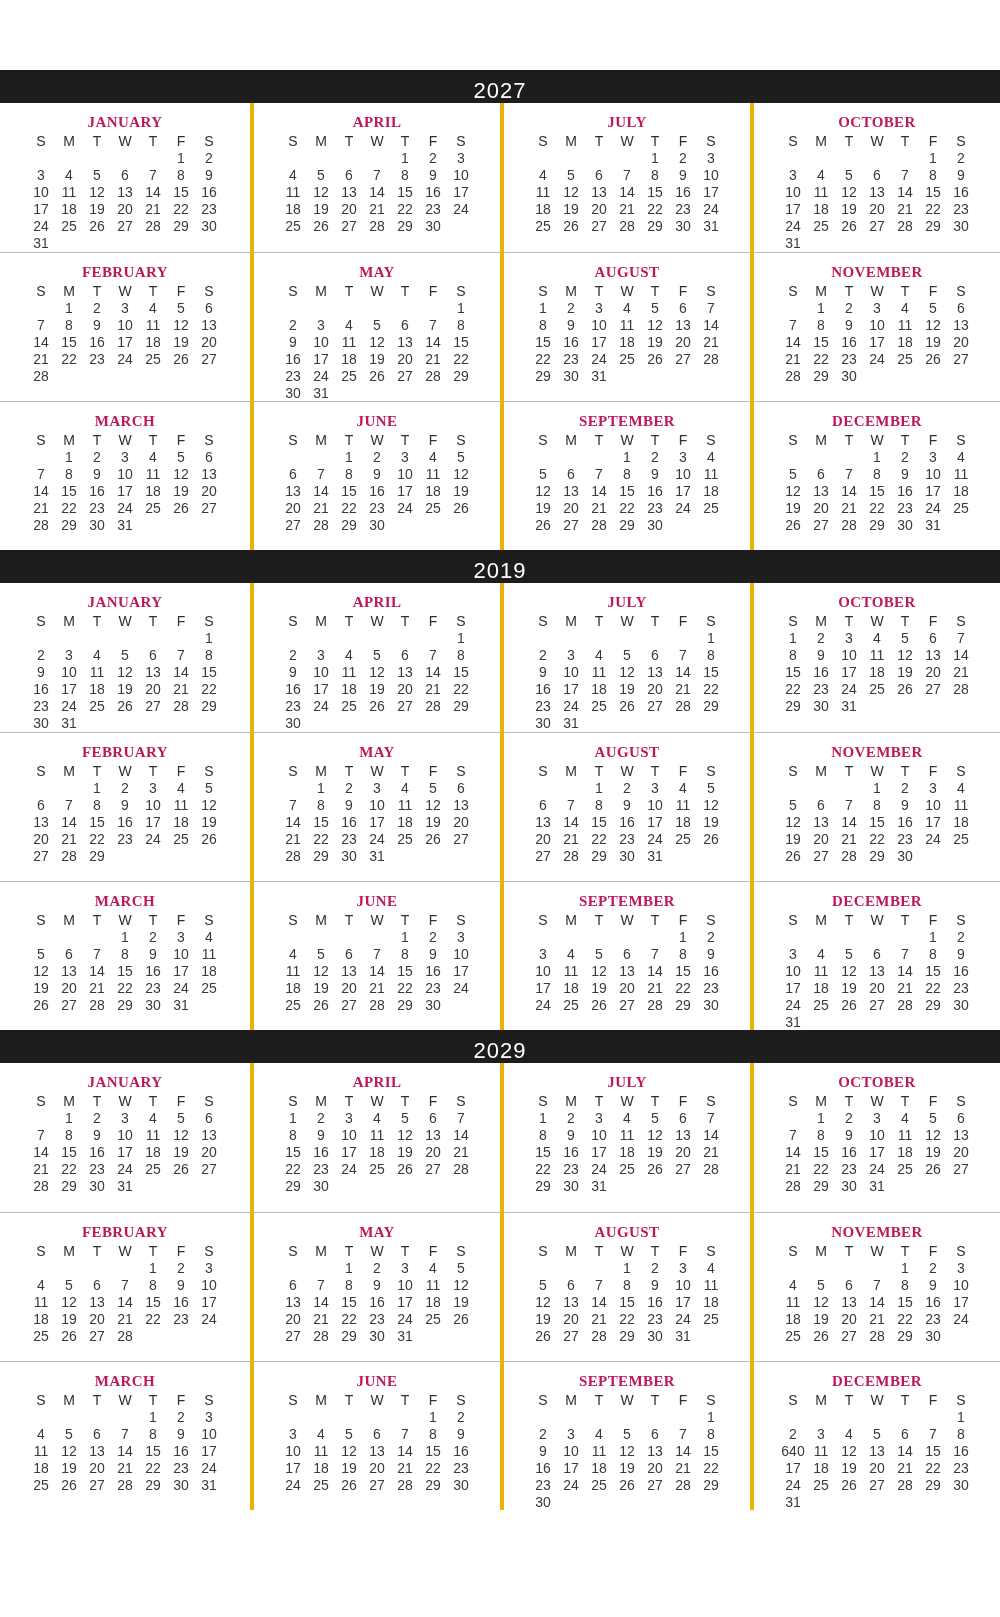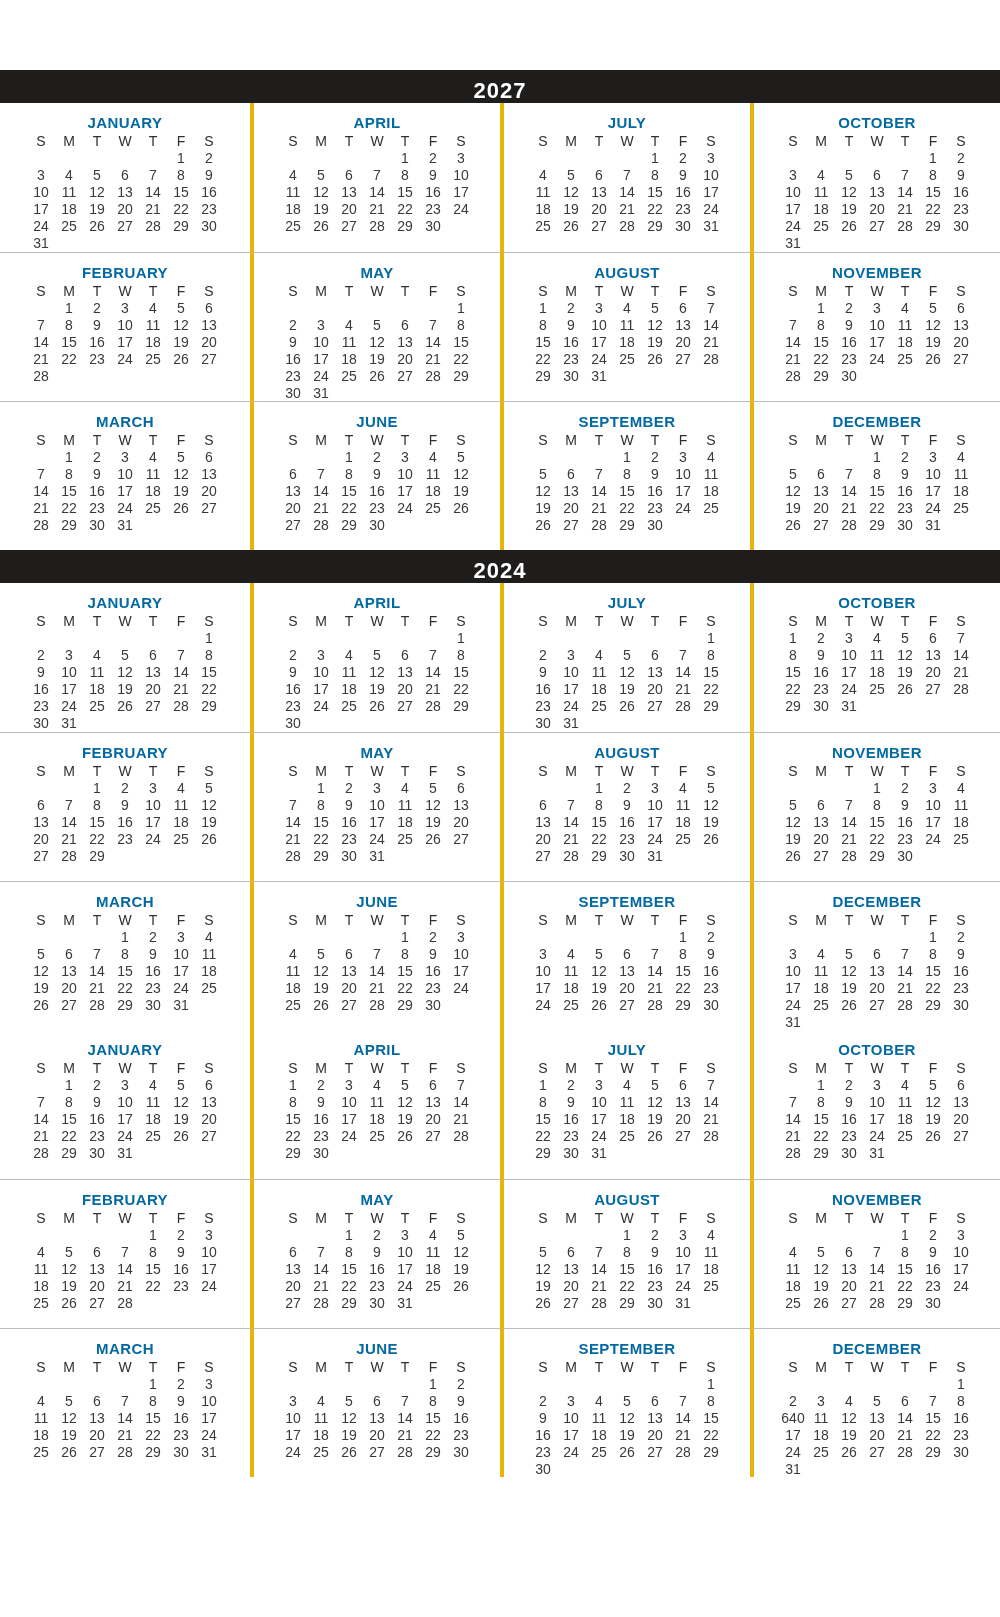--- a/index.html
+++ b/index.html
@@ -15,21 +15,21 @@
   .year-banner {
     height: 33px;
     background: #1f1c1c;
     display: flex;
     align-items: center;
     justify-content: center;
   }
   .year-label {
     color: #ffffff;
     font-size: 22px;
-    font-weight: bold;
+    font-weight: normal;
     letter-spacing: 1px;
     margin-top: 9px;
   }
   .months-grid {
     display: grid;
     grid-template-columns: repeat(4, 1fr);
     grid-auto-rows: 149px;
     background: #ffffff;
   }
   .month {
@@ -37,23 +37,24 @@
     border-top: 1px solid #bcbcbc;
     padding-top: 11px;
     overflow: visible;
   }
   .month.col-first { border-left: none; }
   .month.row-first { border-top: none; }
   .month-title {
     text-align: center;
     font-weight: bold;
     font-size: 15px;
-    color: #0369a1;
+    color: #be185d;
     letter-spacing: 0.4px;
     margin-bottom: 2px;
+    font-family: Liberation Serif, serif;
   }
   .day-grid {
     width: 196px;
     margin: 0 auto;
     display: grid;
     grid-template-columns: repeat(7, 28px);
   }
   .cell {
     height: 17px;
     line-height: 17px;
@@ -667,21 +668,21 @@
             <span class="cell day">30</span>
             <span class="cell day">31</span>
             <span class="cell day"></span>
           </div>
   </div>
 </div>
   </section>
 
   <section class="year">
     <header class="year-banner">
-      <span class="year-label">2024</span>
+      <span class="year-label">2019</span>
     </header>
     <div class="months-grid">
   <div class="month col-first row-first">
     <div class="month-title">JANUARY</div>
     <div class="day-grid">
             <span class="cell wd">S</span>
             <span class="cell wd">M</span>
             <span class="cell wd">T</span>
             <span class="cell wd">W</span>
             <span class="cell wd">T</span>
@@ -1277,20 +1278,23 @@
             <span class="cell day"></span>
             <span class="cell day"></span>
             <span class="cell day"></span>
             <span class="cell day"></span>
           </div>
   </div>
 </div>
   </section>
 
   <section class="year">
+    <header class="year-banner">
+      <span class="year-label">2029</span>
+    </header>
     <div class="months-grid">
   <div class="month col-first row-first">
     <div class="month-title">JANUARY</div>
     <div class="day-grid">
             <span class="cell wd">S</span>
             <span class="cell wd">M</span>
             <span class="cell wd">T</span>
             <span class="cell wd">W</span>
             <span class="cell wd">T</span>
             <span class="cell wd">F</span>

